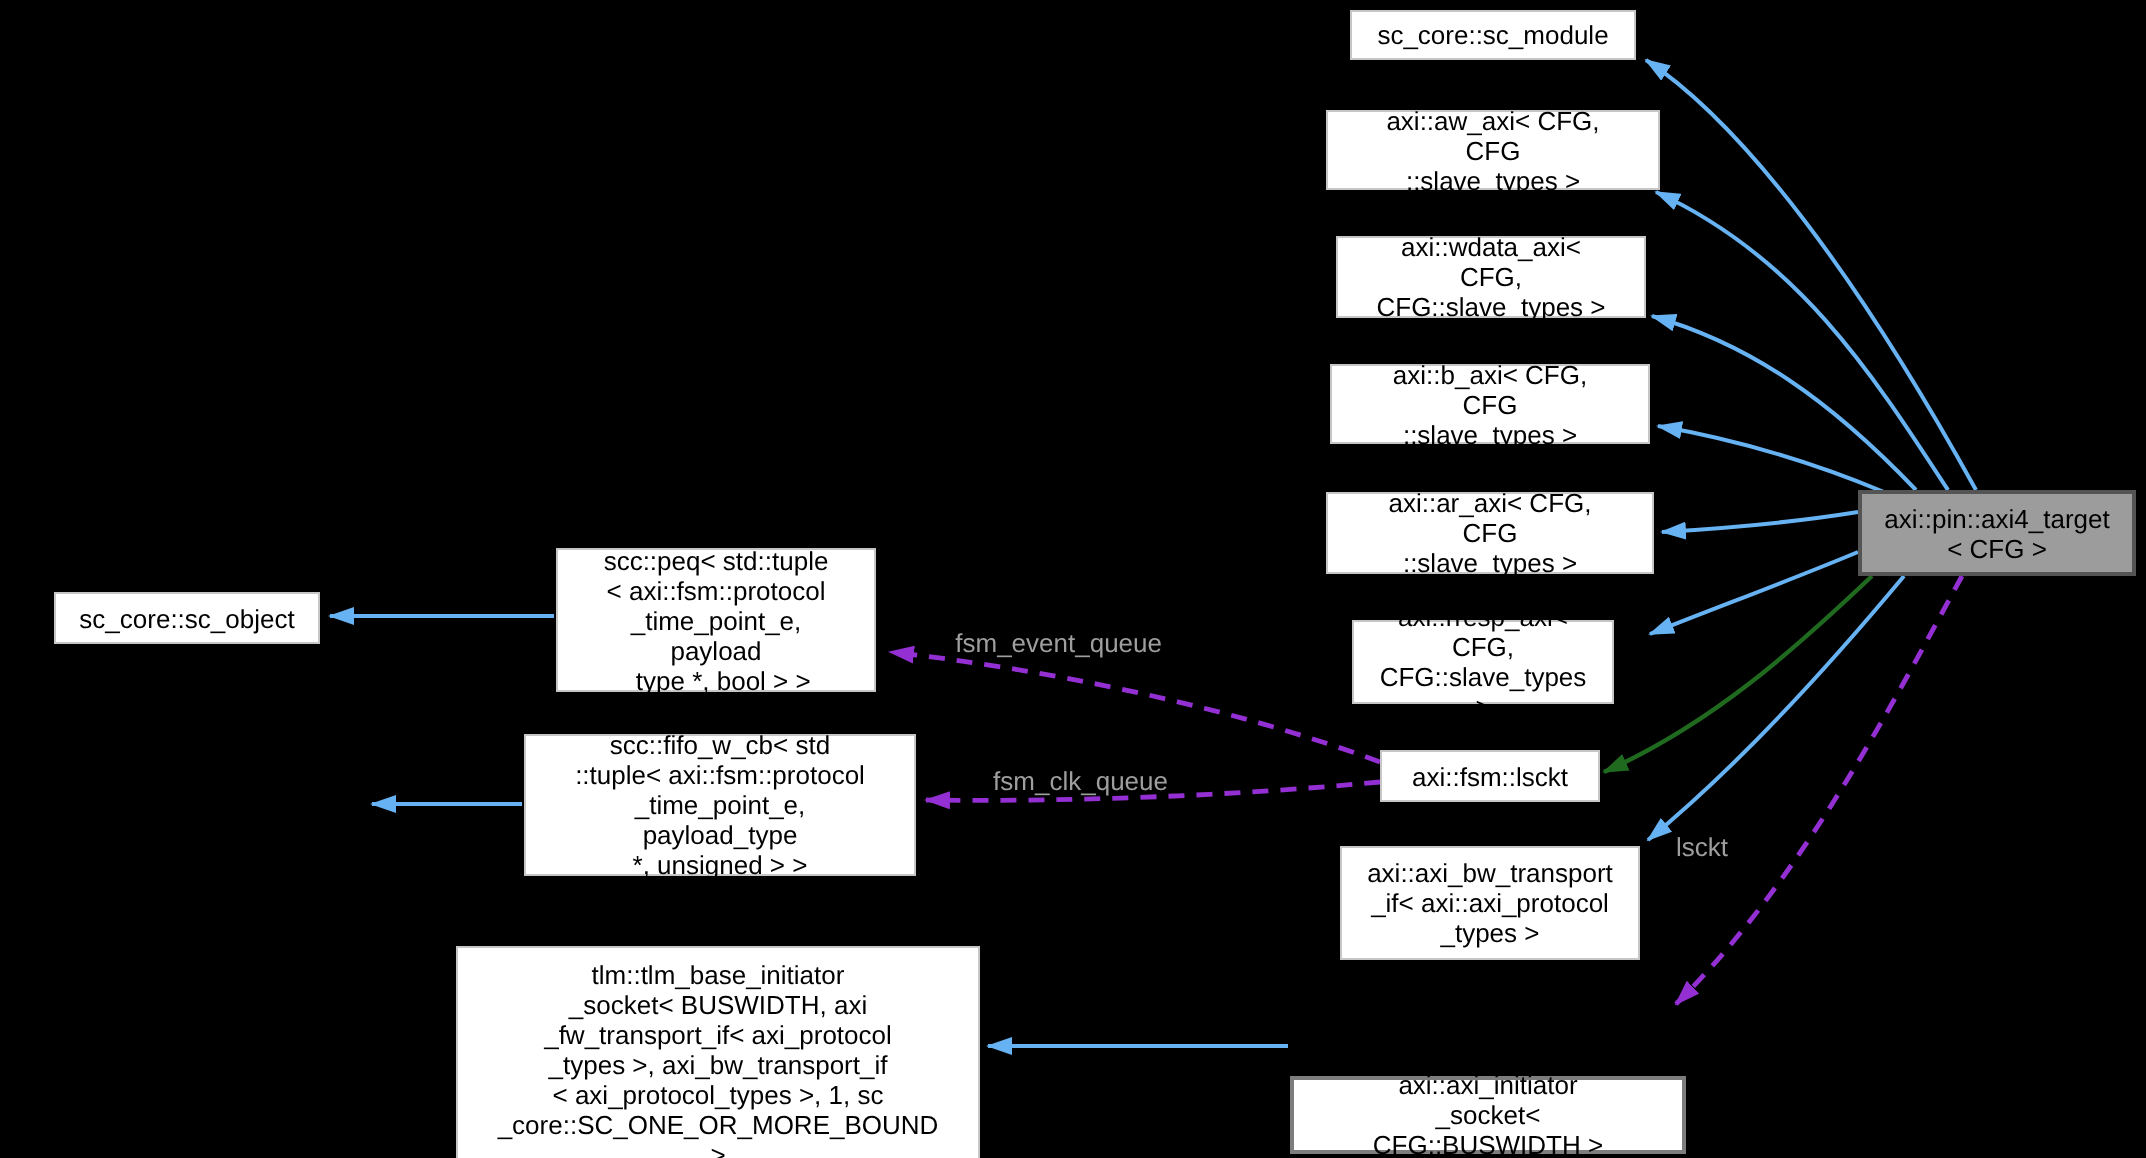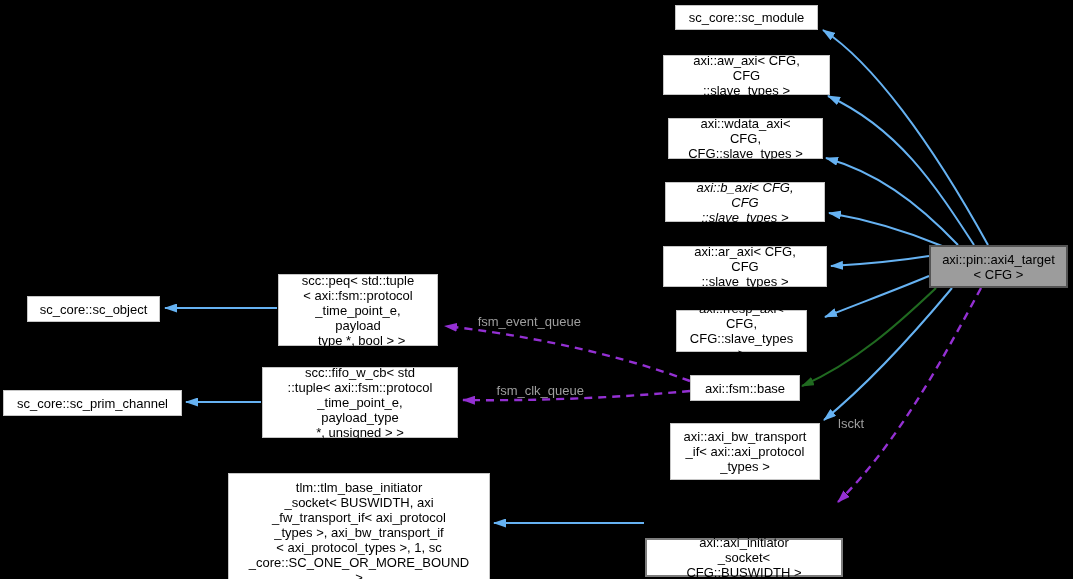--- a/index.html
+++ b/index.html
@@ -82,47 +82,46 @@
   </svg>
 
   <div class="node" style="left:675px; top:5px;   width:143px; height:25px;">sc_core::sc_module</div>
 
   <div class="node" style="left:663px; top:55px;  width:167px; height:40px;">axi::aw_axi&lt; CFG, CFG
 ::slave_types &gt;</div>
 
   <div class="node" style="left:668px; top:118px; width:155px; height:41px;">axi::wdata_axi&lt; CFG,
 CFG::slave_types &gt;</div>
 
-  <div class="node" style="left:665px; top:182px; width:160px; height:40px;font-style:italic;">axi::b_axi&lt; CFG, CFG
+  <div class="node" style="left:665px; top:182px; width:160px; height:40px;">axi::b_axi&lt; CFG, CFG
 ::slave_types &gt;</div>
 
   <div class="node" style="left:663px; top:246px; width:164px; height:41px;">axi::ar_axi&lt; CFG, CFG
 ::slave_types &gt;</div>
 
   <div class="node" style="left:676px; top:310px; width:131px; height:42px;">axi::rresp_axi&lt; CFG,
 CFG::slave_types &gt;</div>
 
   <div class="node highlight" style="left:929px; top:245px; width:139px; height:43px;">axi::pin::axi4_target
 &lt; CFG &gt;</div>
 
   <div class="node" style="left:27px;  top:296px; width:133px; height:26px;">sc_core::sc_object</div>
 
   <div class="node" style="left:278px; top:274px; width:160px; height:72px;">scc::peq&lt; std::tuple
 &lt; axi::fsm::protocol
 _time_point_e, payload
 _type *, bool &gt; &gt;</div>
 
-  <div class="node" style="left:3px;   top:390px; width:179px; height:26px;">sc_core::sc_prim_channel</div>
 
   <div class="node" style="left:262px; top:367px; width:196px; height:71px;">scc::fifo_w_cb&lt; std
 ::tuple&lt; axi::fsm::protocol
 _time_point_e, payload_type
 *, unsigned &gt; &gt;</div>
 
-  <div class="node" style="left:690px; top:375px; width:110px; height:26px;">axi::fsm::base</div>
+  <div class="node" style="left:690px; top:375px; width:110px; height:26px;">axi::fsm::lsckt</div>
 
   <div class="node" style="left:670px; top:423px; width:150px; height:57px;">axi::axi_bw_transport
 _if&lt; axi::axi_protocol
 _types &gt;</div>
 
   <div class="node" style="left:228px; top:473px; width:262px; height:119px;">tlm::tlm_base_initiator
 _socket&lt; BUSWIDTH, axi
 _fw_transport_if&lt; axi_protocol
 _types &gt;, axi_bw_transport_if
 &lt; axi_protocol_types &gt;, 1, sc

